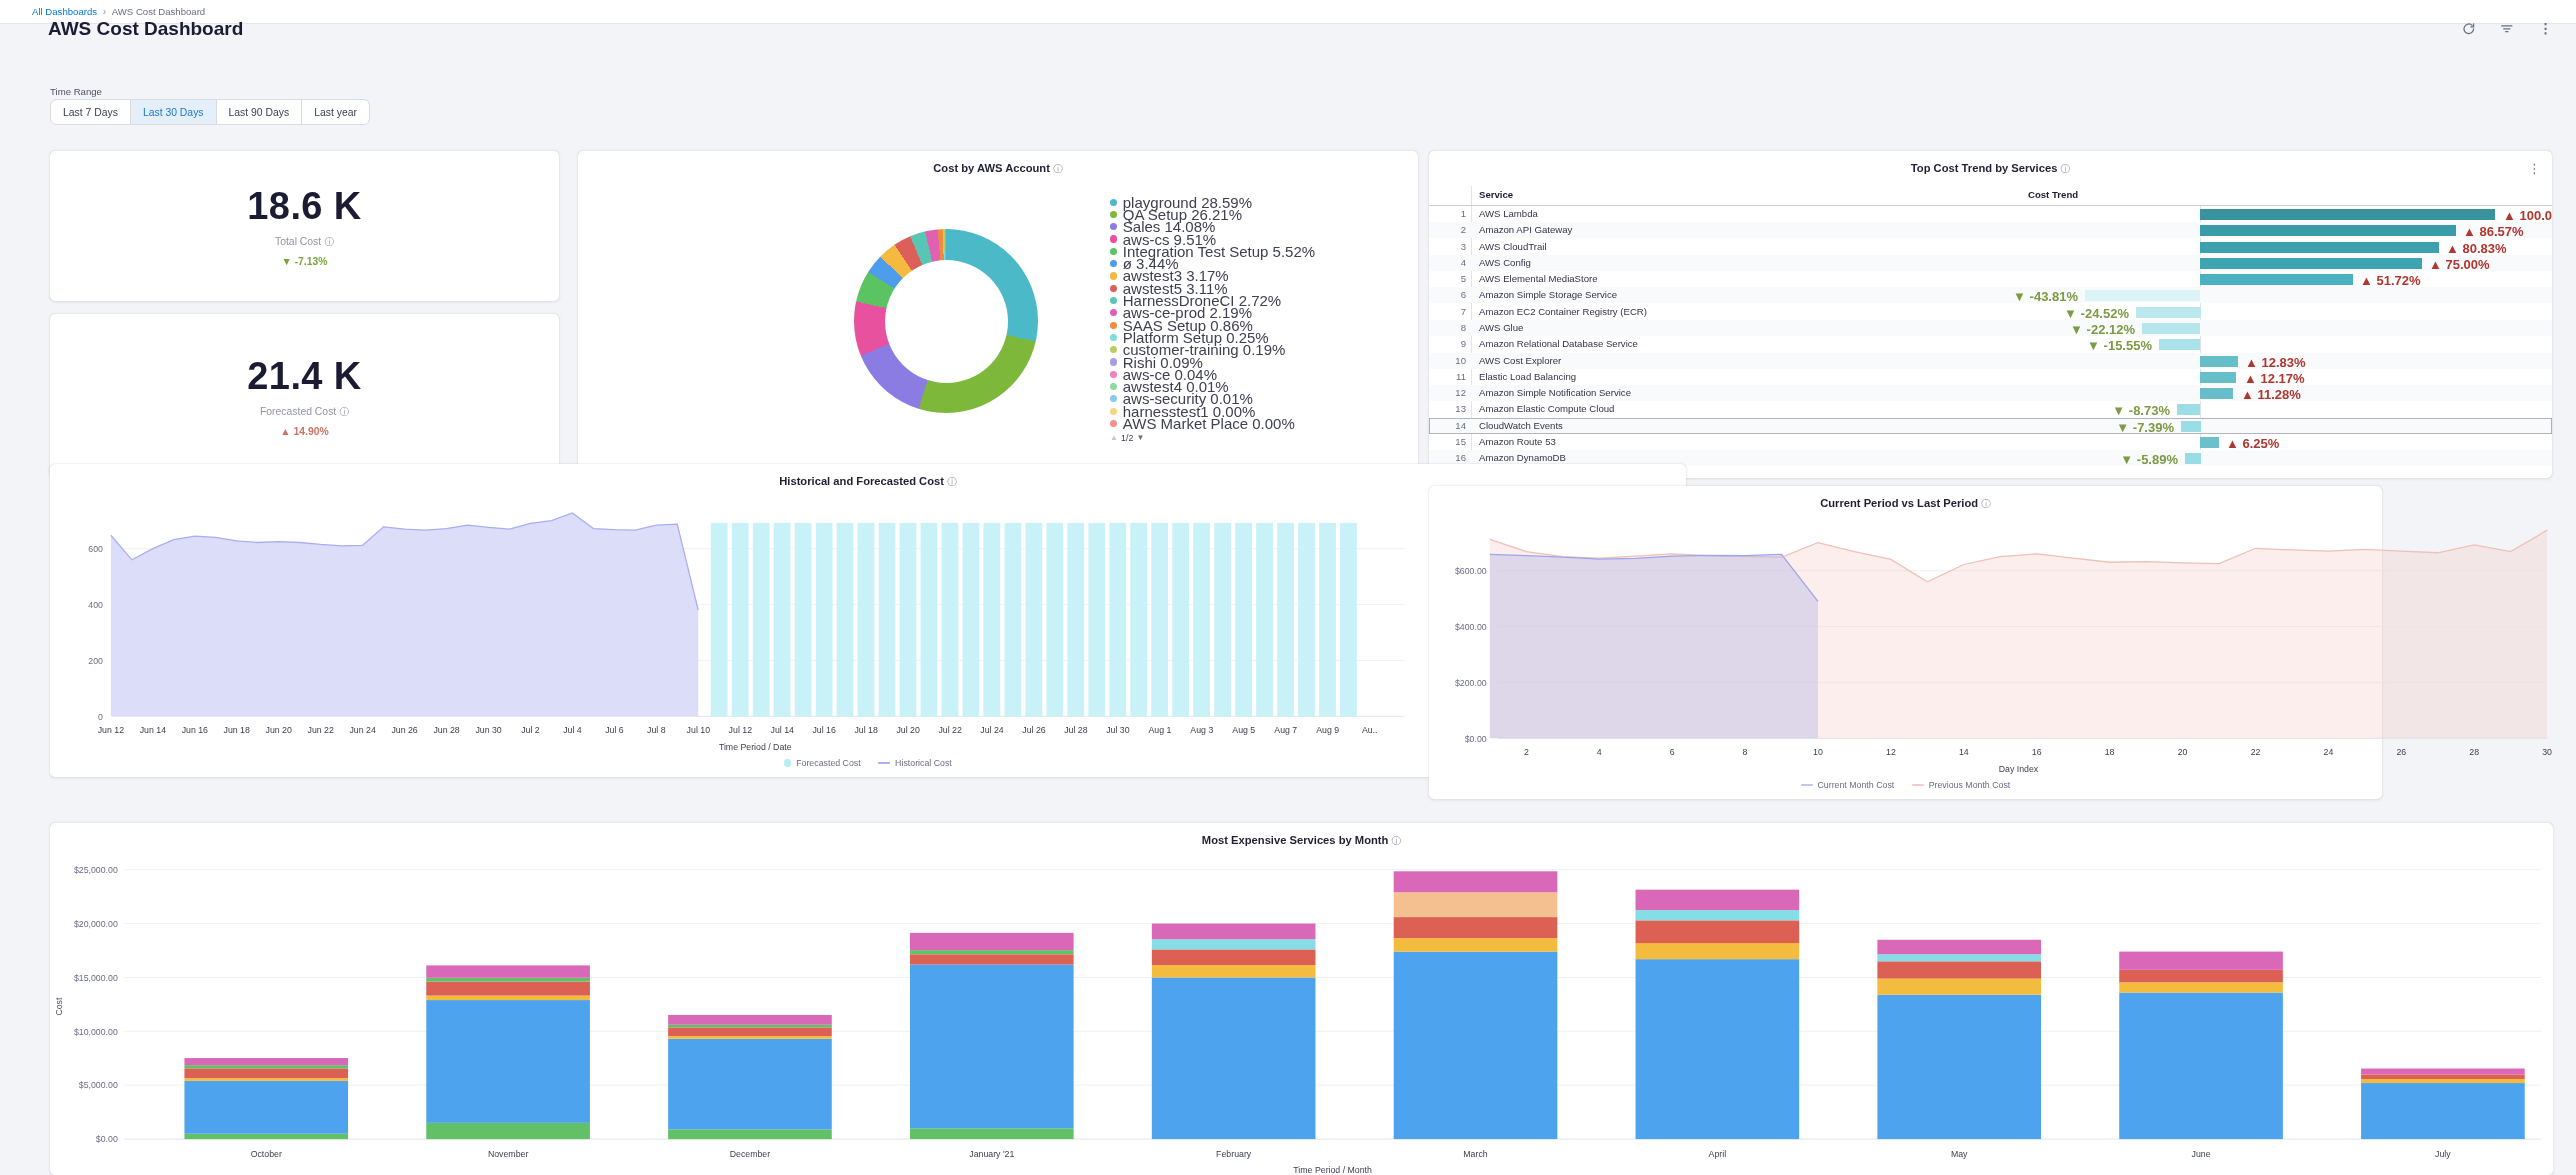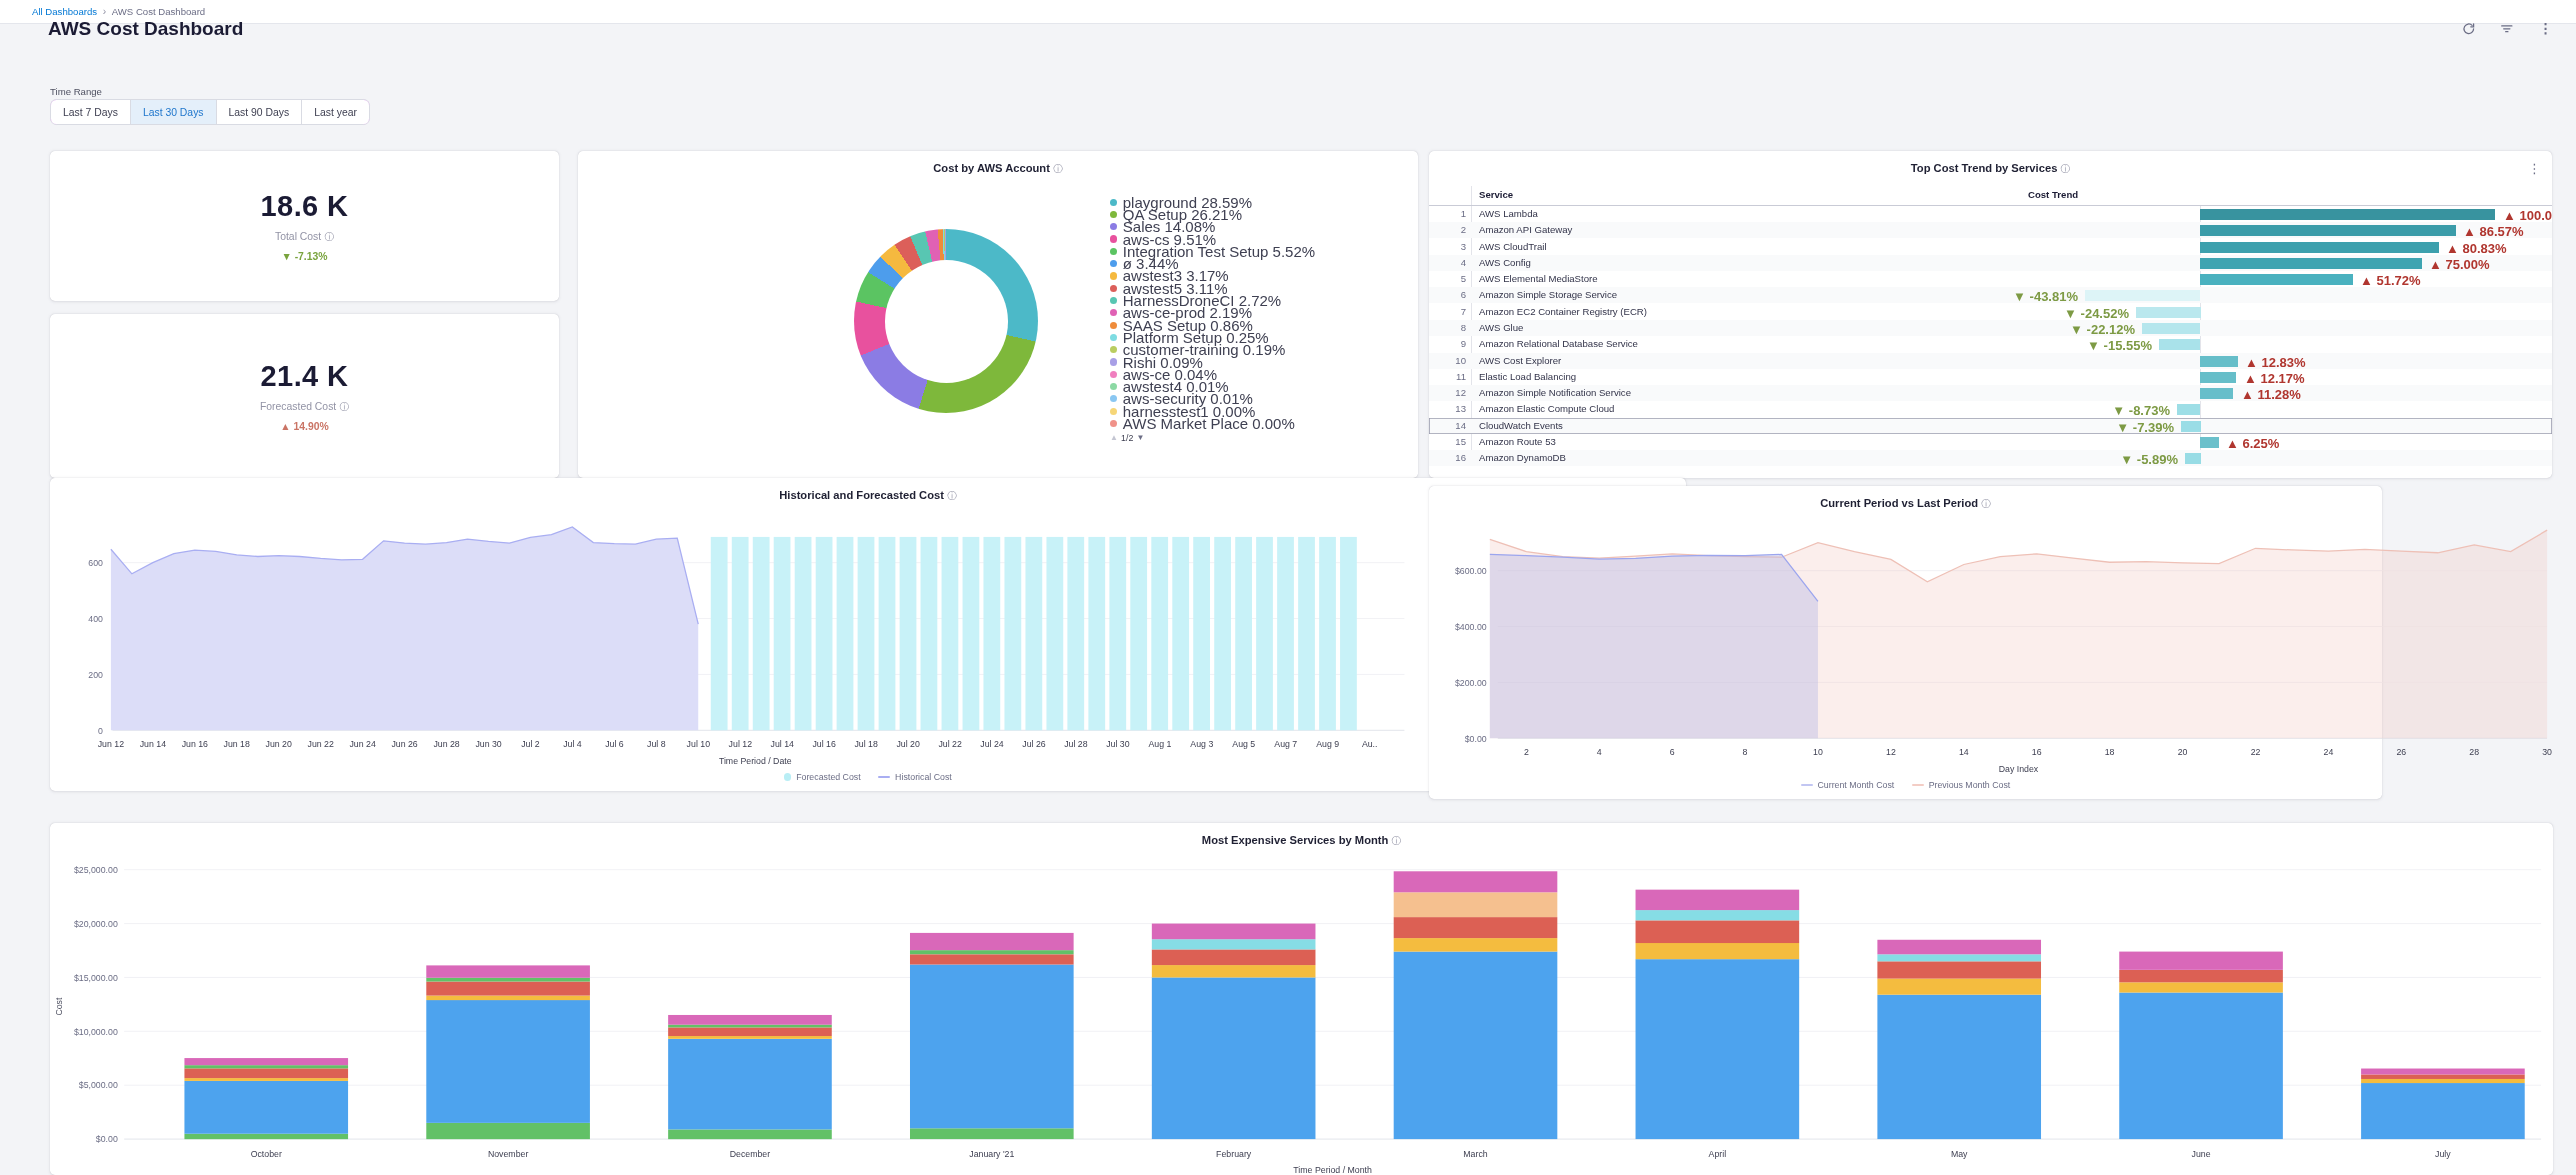--- a/index.html
+++ b/index.html
@@ -30,21 +30,21 @@
   .tr-btn.active { background:#e4effa; color:#1f76cc; }
 
   .panel { position:absolute; background:#fff; border-radius:4.8px;
     box-shadow:0 0 0.8px rgba(40,41,61,.25), 0 0.8px 3.2px rgba(96,97,112,.14); }
   .panel-title { position:absolute; top:11.2px; left:0; width:100%; text-align:center;
     font-size:11.2px; font-weight:700; color:#1f2033; }
   .info { color:#9293a5; font-weight:400; font-size:9.6px; margin-left:3.2px; }
 
   
   .card { display:flex; flex-direction:column; align-items:center; justify-content:center; }
-  .stat-value { font-size:29px; font-weight:700; color:#1b1b34; letter-spacing:0.4px; }
+  .stat-value { font-size:38px; font-weight:700; color:#1b1b34; letter-spacing:0.4px; }
   .stat-label { margin-top:8px; font-size:10.4px; color:#9293a5; }
   .stat-delta { margin-top:7.2px; font-size:10.4px; font-weight:600; }
   .delta-green { color:#79a33d; }
   .delta-red { color:#ca7465; }
 
   
   .donut { position:absolute; border-radius:50%; }
   .donut-hole { position:absolute; border-radius:50%; background:#fff; }
   .legend-col { position:absolute; display:flex; flex-direction:column; }
   .legend-item { display:flex; align-items:center; height:12.3px; font-size:15px; color:#3f4052; cursor:pointer; }
@@ -319,21 +319,21 @@
         </div>
         <div class="trow stripe" style="top: 299px; height: 16.3px;">
           <span class="t-idx">16</span>
           <span class="t-svc">Amazon DynamoDB</span>
           <div class="t-bar" style="left: 756px; width: 15.5px; background: rgb(152, 220, 229);"></div>
           <span class="t-lbl neg" style="right: 374px;">▼ -5.89%</span>
         </div>
       </div>
   </div>
 
-  <div class="panel" id="panel-hist" style="left:50px; top:478px; width:1636px; height:313px;">
+  <div class="panel" id="panel-hist" style="left:50px; top:464px; width:1636px; height:313px;">
     <div class="panel-title"><span>Historical and Forecasted Cost</span><span class="info">ⓘ</span></div>
     <div class="chart-legend" style="top:294px;">
       <span class="lg-item">
           <span class="lg-dot" style="background:#b9eef5;"></span>
           <span>Forecasted Cost</span>
         </span>
       <span class="lg-item">
           <span class="lg-dash" style="background:#a9aef2;"></span>
           <span>Historical Cost</span>
         </span>

